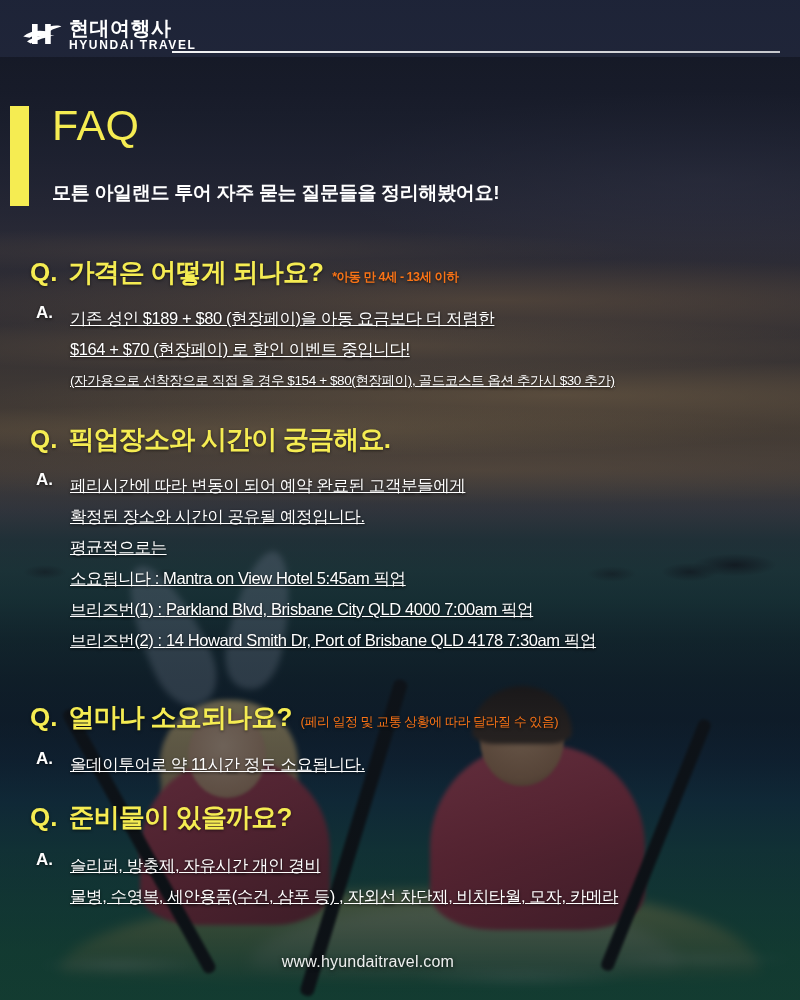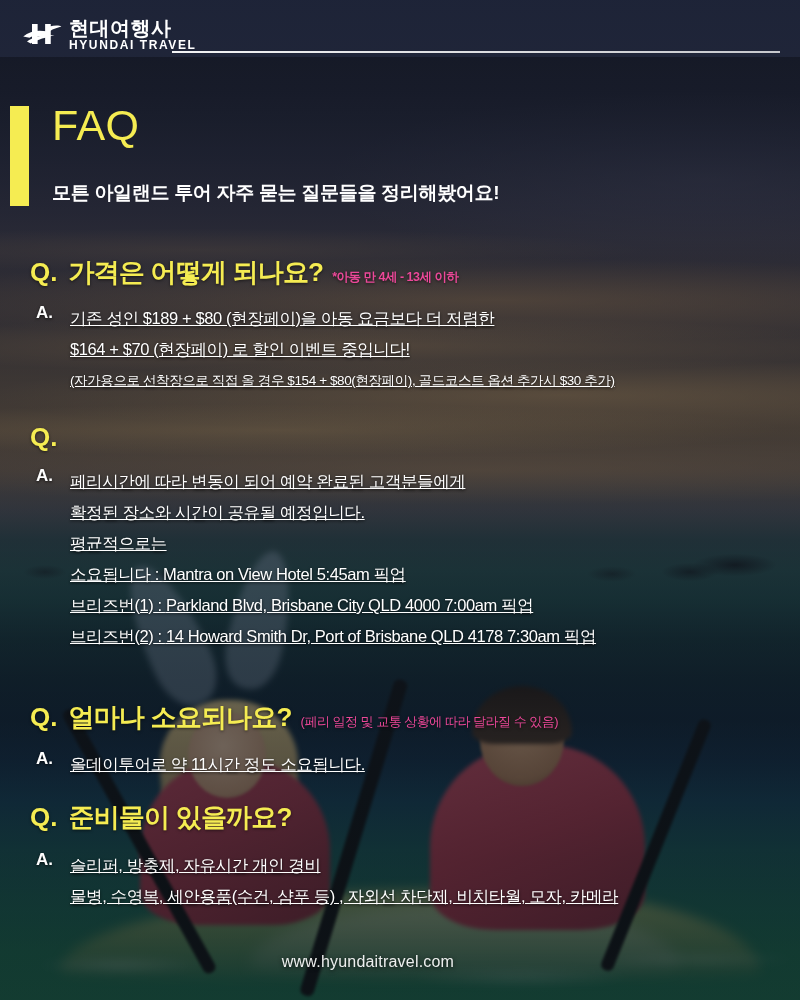--- a/index.html
+++ b/index.html
@@ -198,21 +198,21 @@
   .q-mark {
     color: #f5ec52; font-size: 26px; font-weight: bold;
     margin-left: 30px; margin-right: 11px;
     text-shadow: 0 1px 3px rgba(0,0,0,0.55);
   }
   .q-text {
     color: #f5ec52; font-size: 26px; font-weight: bold; letter-spacing: -0.8px;
     text-shadow: 0 1px 3px rgba(0,0,0,0.55);
   }
   .q-note {
-    color: #ec4899; font-size: 12.5px; font-weight: bold; margin-left: 9px;
+    color: #f97316; font-size: 12.5px; font-weight: bold; margin-left: 9px;
     letter-spacing: -0.5px;
     text-shadow: 0 1px 3px rgba(0,0,0,0.6);
   }
   .q-note.small { font-size: 13px; font-weight: normal; }
 
   .a-row { display: flex; align-items: flex-start; }
   .a-mark {
     color: #ffffff; font-size: 17px; font-weight: bold;
     margin-left: 36px; width: 34px; flex: none;
     text-shadow: 0 1px 3px rgba(0,0,0,0.7);
@@ -294,20 +294,21 @@
         <div class="a-line">기존 성인 $189 + $80 (현장페이)을 아동 요금보다 더 저렴한</div>
         <div class="a-line">$164 + $70 (현장페이) 로 할인 이벤트 중입니다!</div>
         <div class="a-line paren">(자가용으로 선착장으로 직접 올 경우 $154 + $80(현장페이), 골드코스트 옵션 추가시 $30 추가)</div>
       </span>
     </div>
   </div>
 
   <div class="qa" style="top:422px;">
     <div class="q-row">
       <span class="q-mark">Q.</span>
+      <span class="q-text">픽업장소와 시간이 궁금해요.</span>
     </div>
     <div class="a-row" style="margin-top:13px;">
       <span class="a-mark">A.</span>
       <span class="a-body">
         <div class="a-line">페리시간에 따라 변동이 되어 예약 완료된 고객분들에게</div>
         <div class="a-line">확정된 장소와 시간이 공유될 예정입니다.</div>
         <div class="a-line">평균적으로는</div>
         <div class="a-line"><span class="ul">소요됩니다</span><span> :  </span><span>Mantra on View Hotel 5:45am 픽업</span></div>
         <div class="a-line"><span class="ul">브리즈번(1)</span><span> :  </span><span>Parkland Blvd, Brisbane City QLD 4000 7:00am 픽업</span></div>
         <div class="a-line"><span class="ul">브리즈번(2)</span><span> :  </span><span>14 Howard Smith Dr, Port of Brisbane QLD 4178 7:30am 픽업</span></div>

